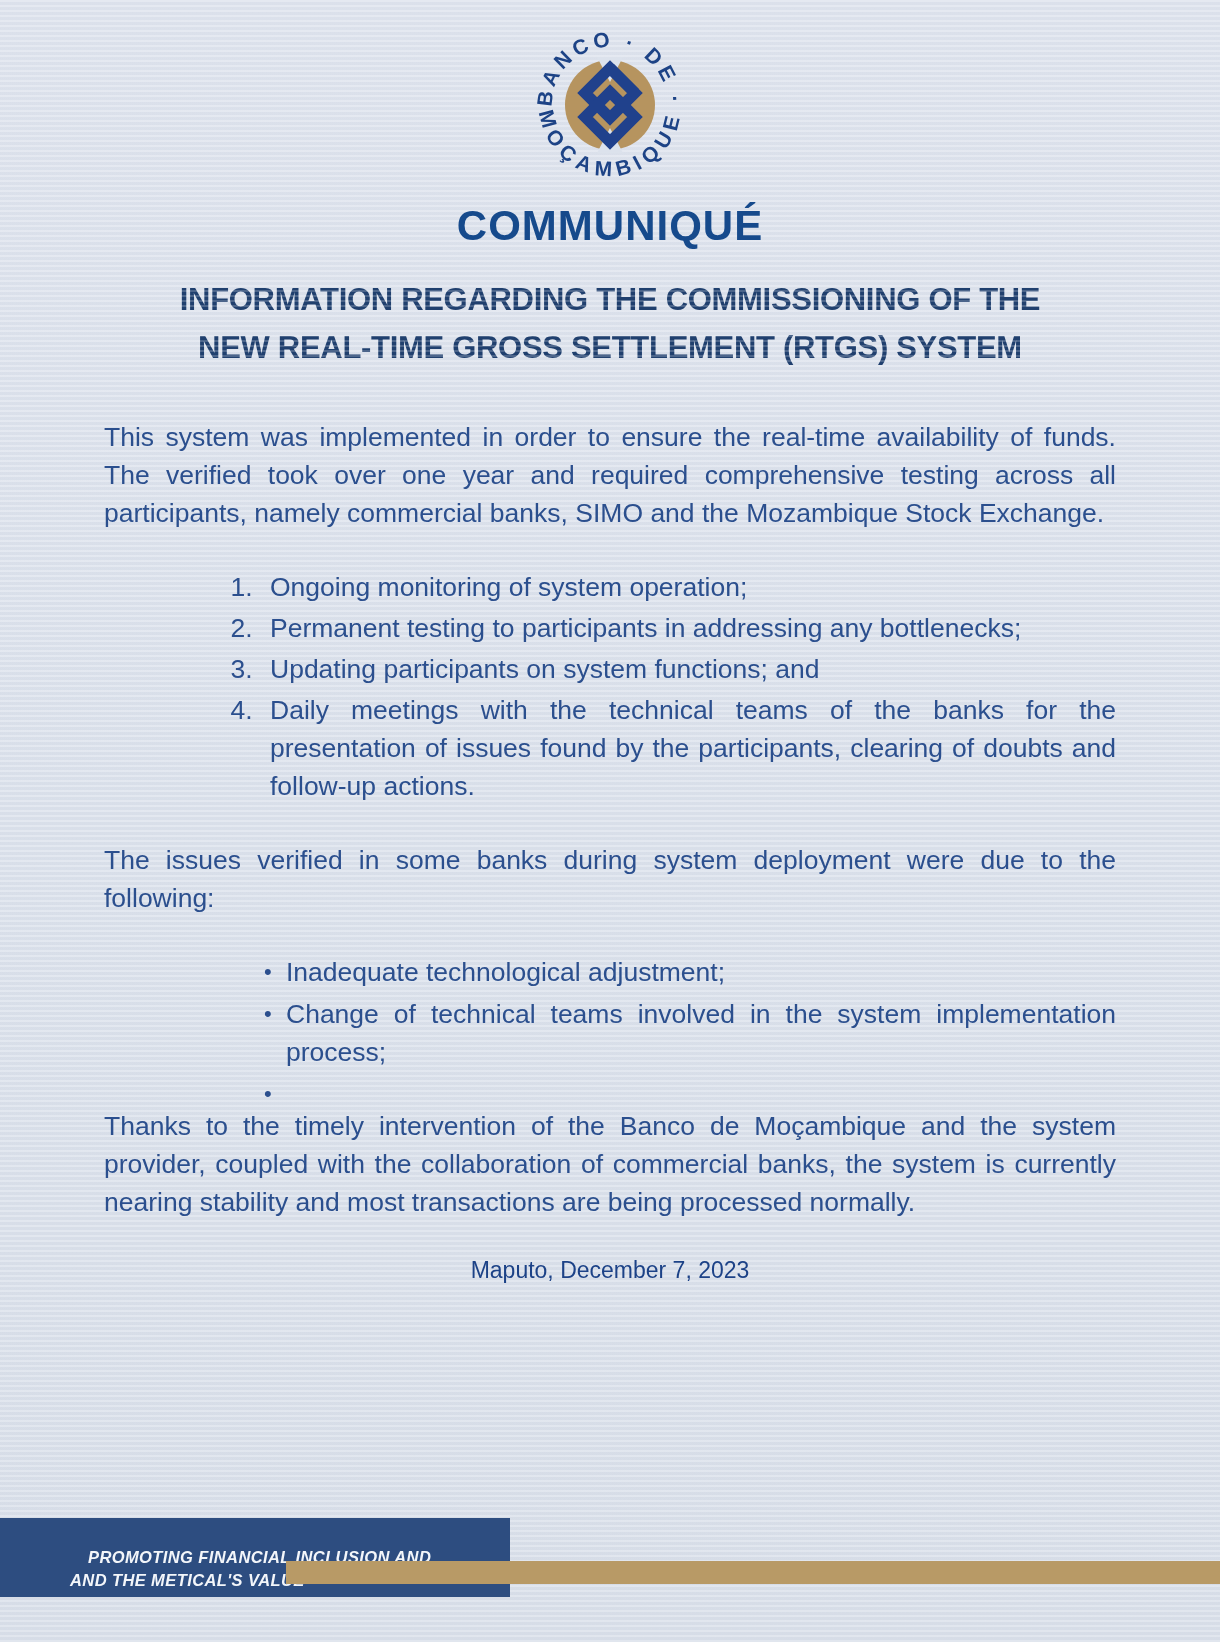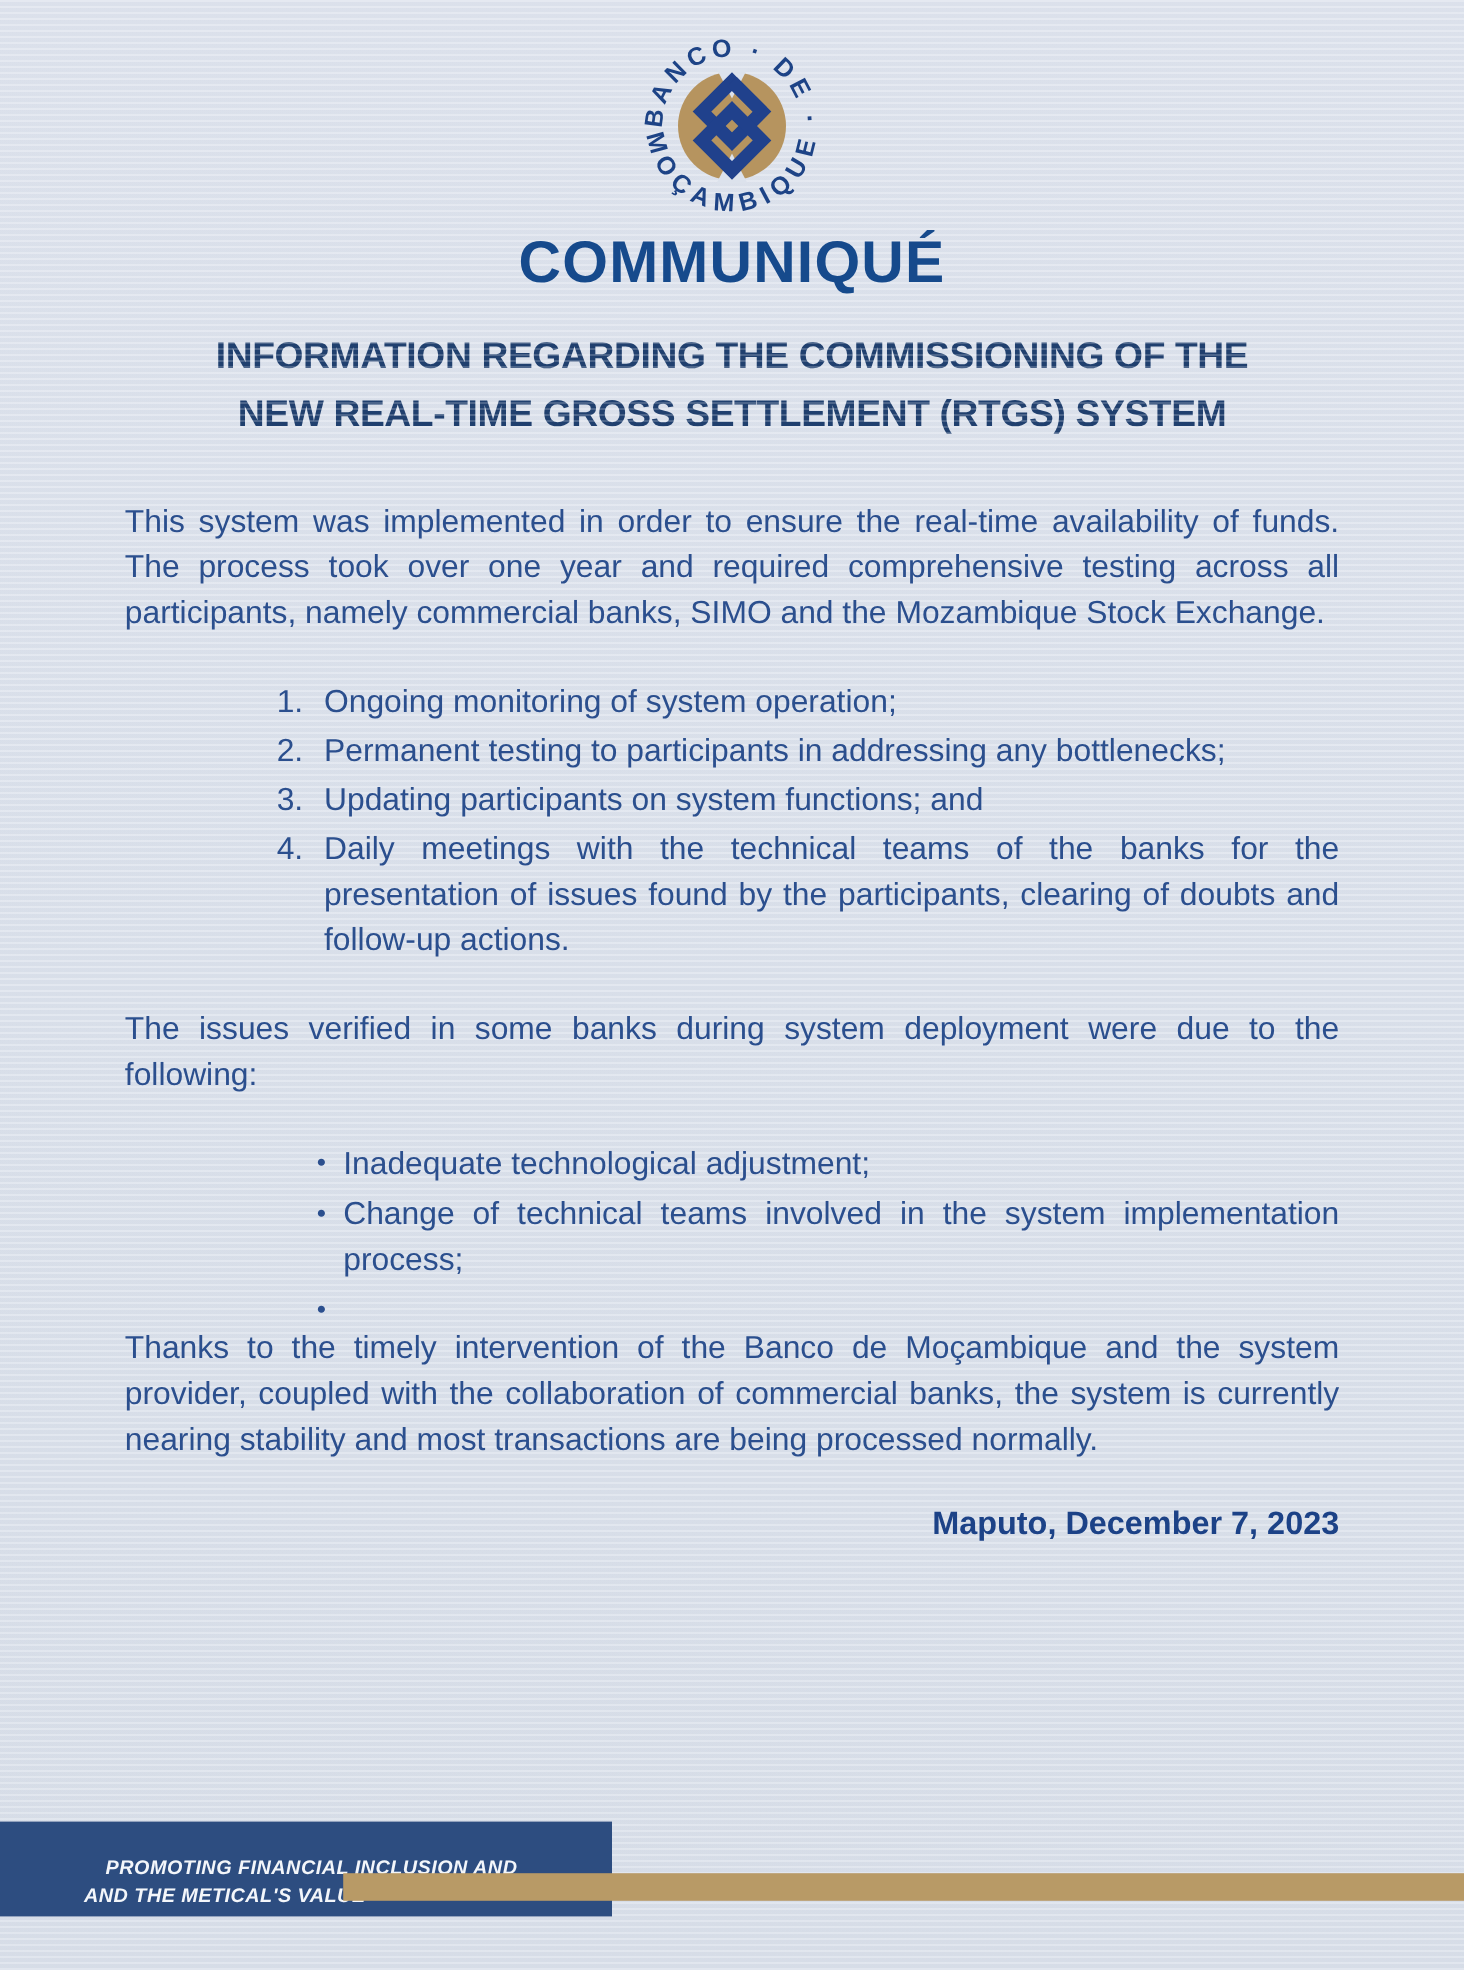--- a/index.html
+++ b/index.html
@@ -8,42 +8,42 @@
     position:relative;width:1220px;height:1642px;margin:0 auto;overflow:hidden;
     background:linear-gradient(180deg,#dfe4ee 0%,#dce2ec 50%,#dae0ea 100%);
   }
   .page::before{
     content:"";position:absolute;inset:0;pointer-events:none;
     background:repeating-linear-gradient(180deg,rgba(255,255,255,.20) 0 2px,rgba(70,90,120,.025) 2px 5px);
   }
   .masthead{position:relative;text-align:center;padding-top:24px;}
   .logo-svg{width:232px;height:162px;display:inline-block;}
   .doc-type{
-    font-size:49px;font-weight:600;color:#164a8c;letter-spacing:1px;margin-top:0px;
+    font-size:42px;font-weight:600;color:#164a8c;letter-spacing:1px;margin-top:12px;
   }
   .heading{
     margin-top:26px;text-align:center;font-weight:700;color:#1f3f6e;
     font-size:31px;line-height:48px;letter-spacing:-0.3px;
   }
   .content{position:relative;padding:0 104px;margin-top:46px;color:#2b4f8e;}
   .content p{
     font-size:26.5px;line-height:38px;text-align:justify;margin:0 0 36px 0;
   }
   ol.num-list{
     margin:0 0 36px 0;padding-left:156px;font-size:26.5px;line-height:38px;
   }
   ol.num-list li{margin-bottom:3px;padding-left:10px;text-align:justify;}
   ol.num-list li::marker{color:#2b4f8e;}
   ul.dot-list{
     margin:0 0 36px 0;padding-left:160px;font-size:26.5px;line-height:38px;list-style:none;
   }
   ul.dot-list li{margin-bottom:4px;position:relative;padding-left:22px;text-align:justify;}
   ul.dot-list li .dot{position:absolute;left:0;top:0;font-size:22px;}
   .dateline{
-    text-align:right;font-weight:700;font-size:27px;color:#1c4287;margin-top:4px;
+    text-align:center;font-weight:400;font-size:23px;color:#1c4287;margin-top:4px;
   }
   .footer-blue{
     position:absolute;left:0;top:1518px;width:510px;height:79px;background:#2d4d80;
     color:#f3f6fa;font-style:italic;font-weight:600;font-size:16.5px;line-height:23px;
     letter-spacing:.4px;padding-top:28px;padding-left:70px;box-sizing:border-box;z-index:2;
   }
   .footer-blue .tl1{padding-left:18px;}
   .footer-gold{
     position:absolute;left:286px;top:1561px;width:934px;height:23px;background:#b89a66;z-index:3;
   }
@@ -83,21 +83,21 @@
 
     <div class="doc-type">COMMUNIQUÉ</div>
   </header>
 
   <h1 class="heading">
     <span>INFORMATION REGARDING THE COMMISSIONING OF THE</span><br>
     <span>NEW REAL-TIME GROSS SETTLEMENT (RTGS) SYSTEM</span>
   </h1>
 
   <main class="content">
-    <p>This system was implemented in order to ensure the real-time availability of funds. The process took over one year and required comprehensive testing across all participants, namely commercial banks, SIMO and the Mozambique Stock Exchange.</p>
+    <p>This system was implemented in order to ensure the real-time availability of funds. The verified took over one year and required comprehensive testing across all participants, namely commercial banks, SIMO and the Mozambique Stock Exchange.</p>
 
     <ol class="num-list">
       <li>Ongoing monitoring of system operation;</li>
       <li>Permanent testing to participants in addressing any bottlenecks;</li>
       <li>Updating participants on system functions; and</li>
       <li>Daily meetings with the technical teams of the banks for the presentation of issues found by the participants, clearing of doubts and follow-up actions.</li>
     </ol>
 
     <p>The issues verified in some banks during system deployment were due to the following:</p>
 

